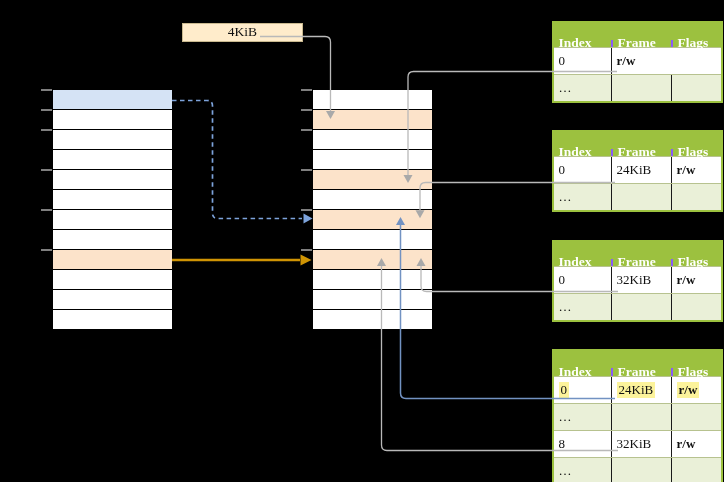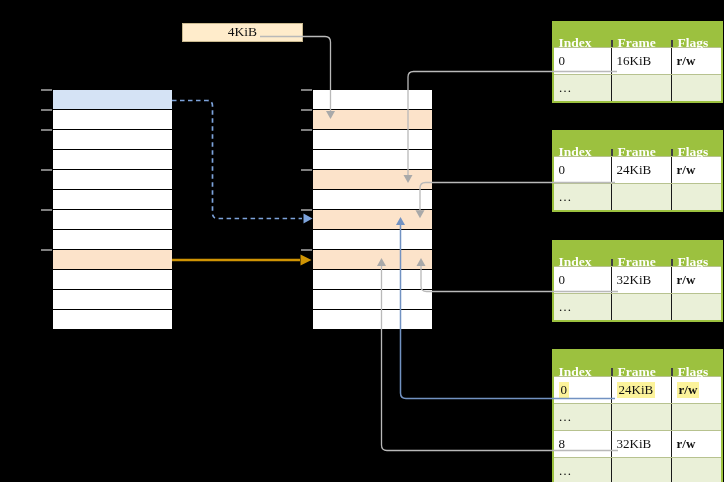--- a/index.html
+++ b/index.html
@@ -34,21 +34,21 @@
   
   .ptable{
     position:absolute;left:551.5px;width:171px;
     border:2px solid var(--green);background:#fff;box-sizing:border-box;
   }
   .pt-header{display:flex;height:24.5px;background:var(--green);}
   .pt-header .cell{
     color:#fff;font-weight:bold;font-size:13.5px;
     display:flex;align-items:center;padding-left:5px;box-sizing:border-box;margin-top:17px;
   }
-  .pt-header .cell + .cell{border-left:2px solid #404040;}
+  .pt-header .cell + .cell{border-left:2px solid #8b5cf6;}
   .pt-row{display:flex;height:26px;border-top:1.5px solid #b7c28f;background:#fff;}
   .pt-row.more{background:var(--row-green);}
   .pt-row .cell{
     font-size:13px;color:#111;display:flex;align-items:center;
     padding-left:5px;box-sizing:border-box;
   }
   .pt-row .cell + .cell{border-left:1.5px solid #1a1a1a;}
   .col-0{width:57px;} .col-1{width:60px;} .col-2{width:54px;flex:1;font-weight:bold;}
   .hl{background:var(--yellow);padding:0 2px;}
 
@@ -104,23 +104,20 @@
   <div id="tables">
       <div class="ptable" style="top: 20.5px;">
         <div class="pt-header">
           <div class="cell col-0">Index</div>
           <div class="cell col-1">Frame</div>
           <div class="cell col-2">Flags</div>
         </div>
         <div class="pt-row">
           <div class="cell col-0">
             <span>0</span>
-          </div>
-          <div class="cell col-1">
-            <span>16KiB</span>
           </div>
           <div class="cell col-2">
             <span>r/w</span>
           </div>
         </div>
         <div class="pt-row more">
           <div class="cell col-0">
             <span>…</span>
           </div>
           <div class="cell col-1"></div>

